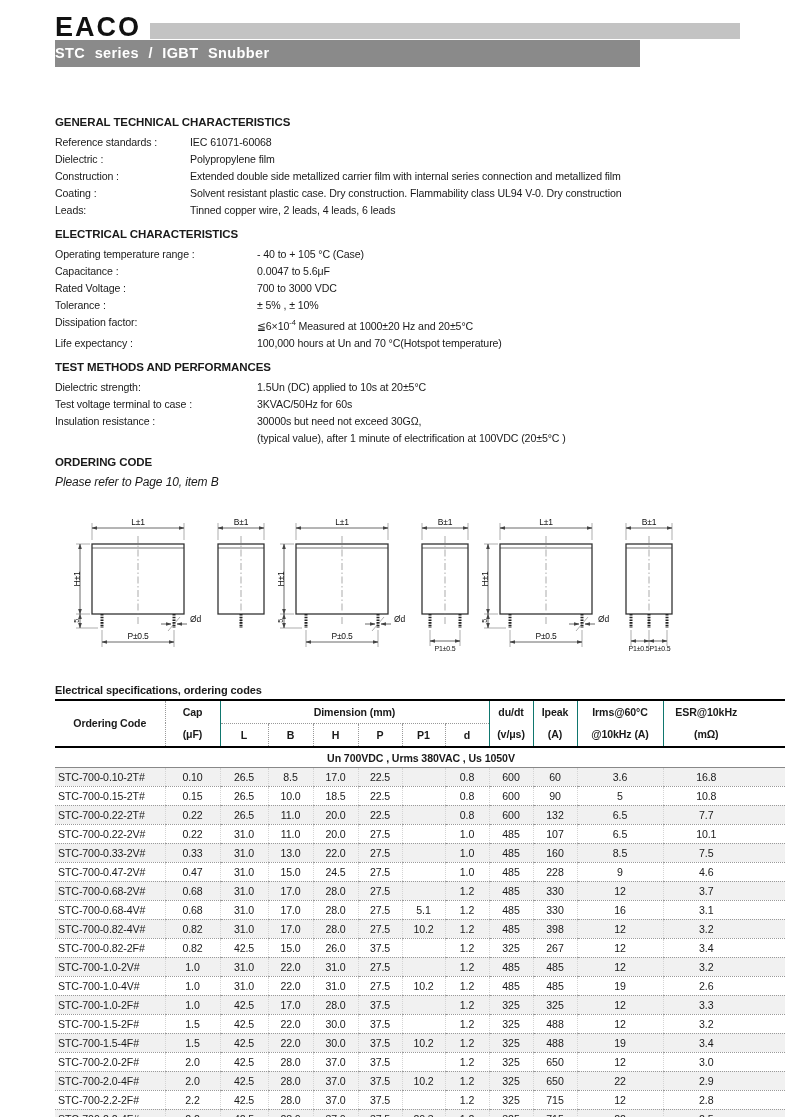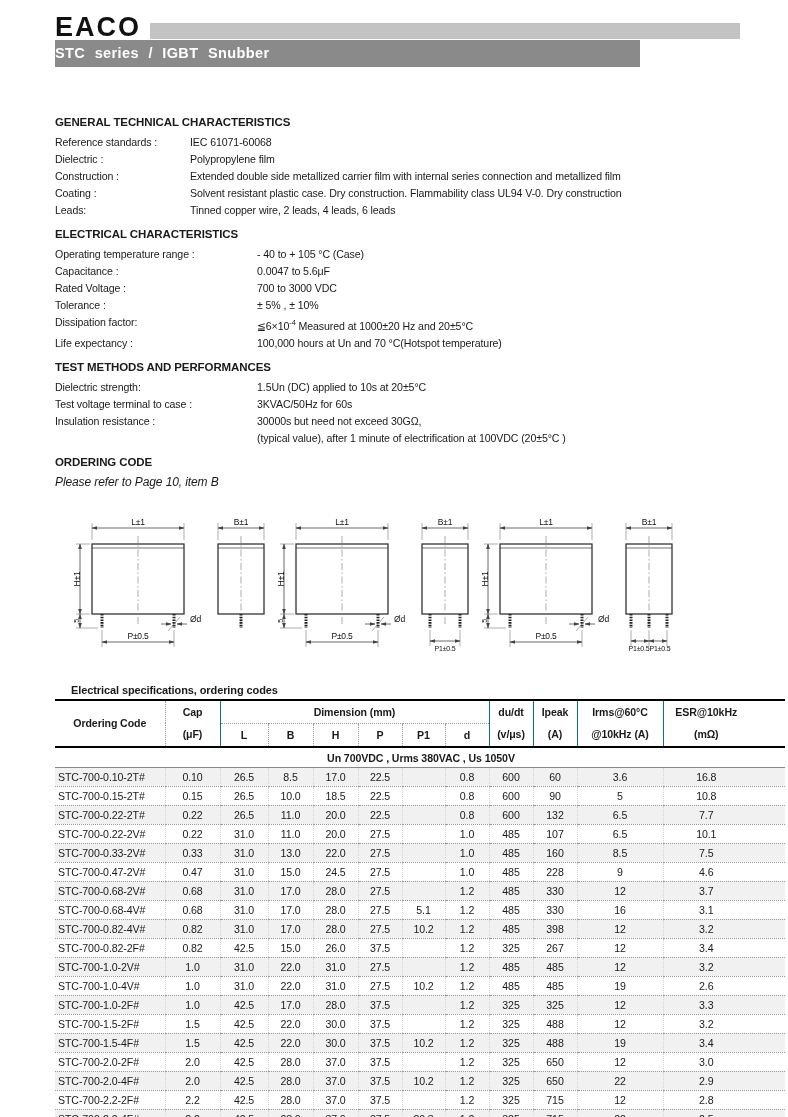--- a/index.html
+++ b/index.html
@@ -28,21 +28,21 @@
   .diagrams svg{flex:0 0 auto;}
   .dim{stroke:#444;stroke-width:.8;fill:none;}
   .ext{stroke:#777;stroke-width:.6;fill:none;}
   .bodyo{fill:#fff;stroke:#333;stroke-width:1.3;}
   .inn{stroke:#333;stroke-width:.7;}
   .cl{stroke:#888;stroke-width:.7;stroke-dasharray:7 2.5 1.5 2.5;}
   .lead{stroke:#222;stroke-width:3;stroke-dasharray:1.6 1.1;}
   svg text{font-size:8.5px;fill:#111;letter-spacing:-.2px;}
   svg text.sm{font-size:7px;}
   
-  .tbl-title{font-size:11px;font-weight:700;margin:20px 0 3px 16px;}
+  .tbl-title{font-size:11px;font-weight:700;margin:20px 0 3px 0;}
   table.spec{border-collapse:collapse;table-layout:fixed;width:730px;font-size:10.6px;
              border-top:2px solid #000;border-bottom:2px solid #000;}
   table.spec th{font-weight:700;font-size:10.6px;height:22px;padding:0;text-align:center;line-height:12px;}
   table.spec thead{border-bottom:2px solid #000;}
   .b-dot-r{border-right:1px dotted #999;}
   .b-sol-r{border-right:1px solid #0f766e;margin-top:44px;}
   .b-dot-b{border-bottom:1px dotted #999;}
   .pad-esr{padding-right:36px !important;}
   tr.group-row td{font-weight:700;text-align:center;padding:4px 0 3px 2px;border-bottom:1px solid #888;}
   tbody tr.data-row td{height:18px;padding:0;text-align:center;border-bottom:1px dotted #9a9a9a;}

